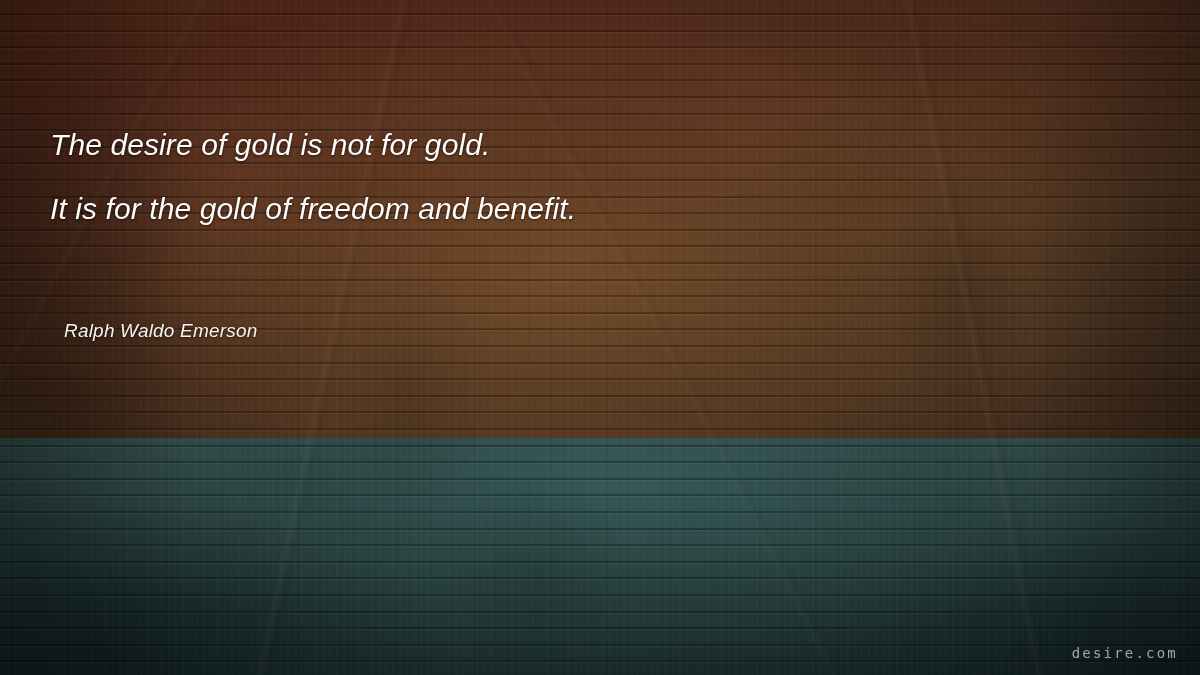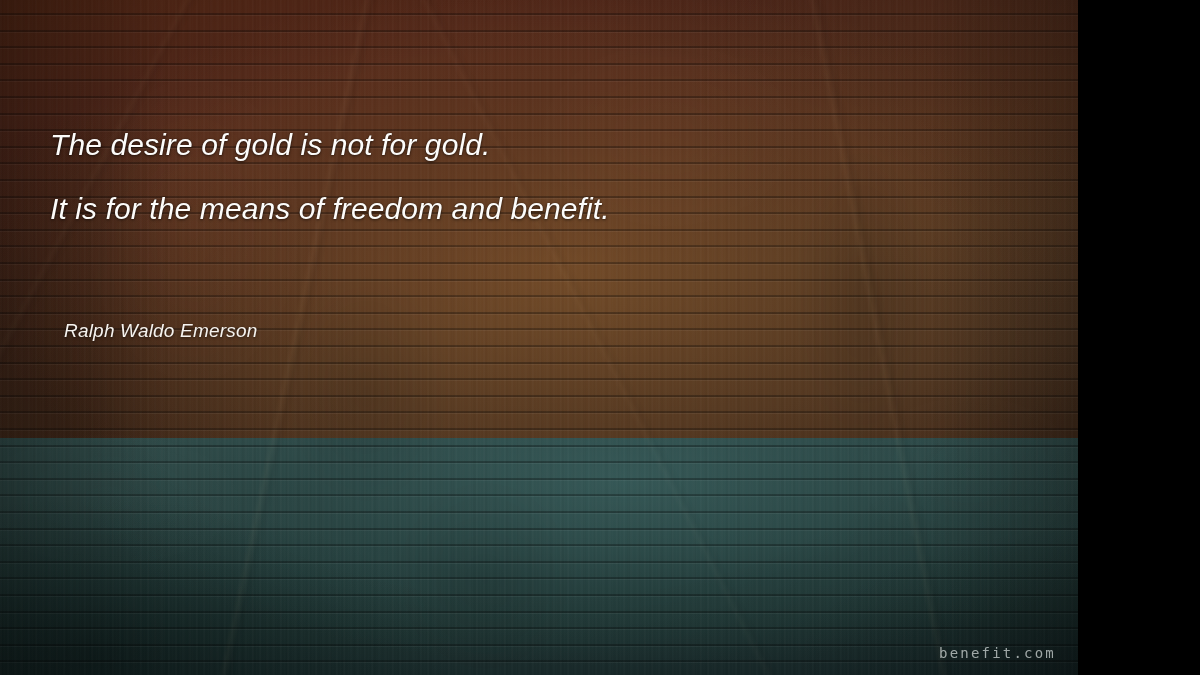--- a/index.html
+++ b/index.html
@@ -2,21 +2,21 @@
 <html><head>
 <meta charset="utf-8">
 <style>
   html, body {
     margin: 0;
     padding: 0;
     background: #000;
   }
   #poster {
     position: relative;
-    width: 1078px;
+    width: 1200px;
     height: 675px;
     overflow: hidden;
     font-family: "Liberation Sans", sans-serif;
     background: #3a2218;
   }
 
   
   .band {
     position: absolute;
     left: 0;
@@ -162,20 +162,20 @@
   <div class="band" id="band-teal"></div>
 
   <div class="paper"></div>
   <div class="creases"></div>
   <div class="grain"></div>
   <div class="stripes"></div>
   <div class="vignette"></div>
 
   <div id="quote-block">
     <div class="quote-line">The desire of gold is not for gold.</div>
-    <div class="quote-line">It is for the means of freedom and benefit.</div>
+    <div class="quote-line">It is for the gold of freedom and benefit.</div>
   </div>
 
   <div id="author">Ralph Waldo Emerson</div>
 
-  <div id="watermark">benefit.com</div>
+  <div id="watermark">desire.com</div>
 
 </div>
 
 </body></html>

